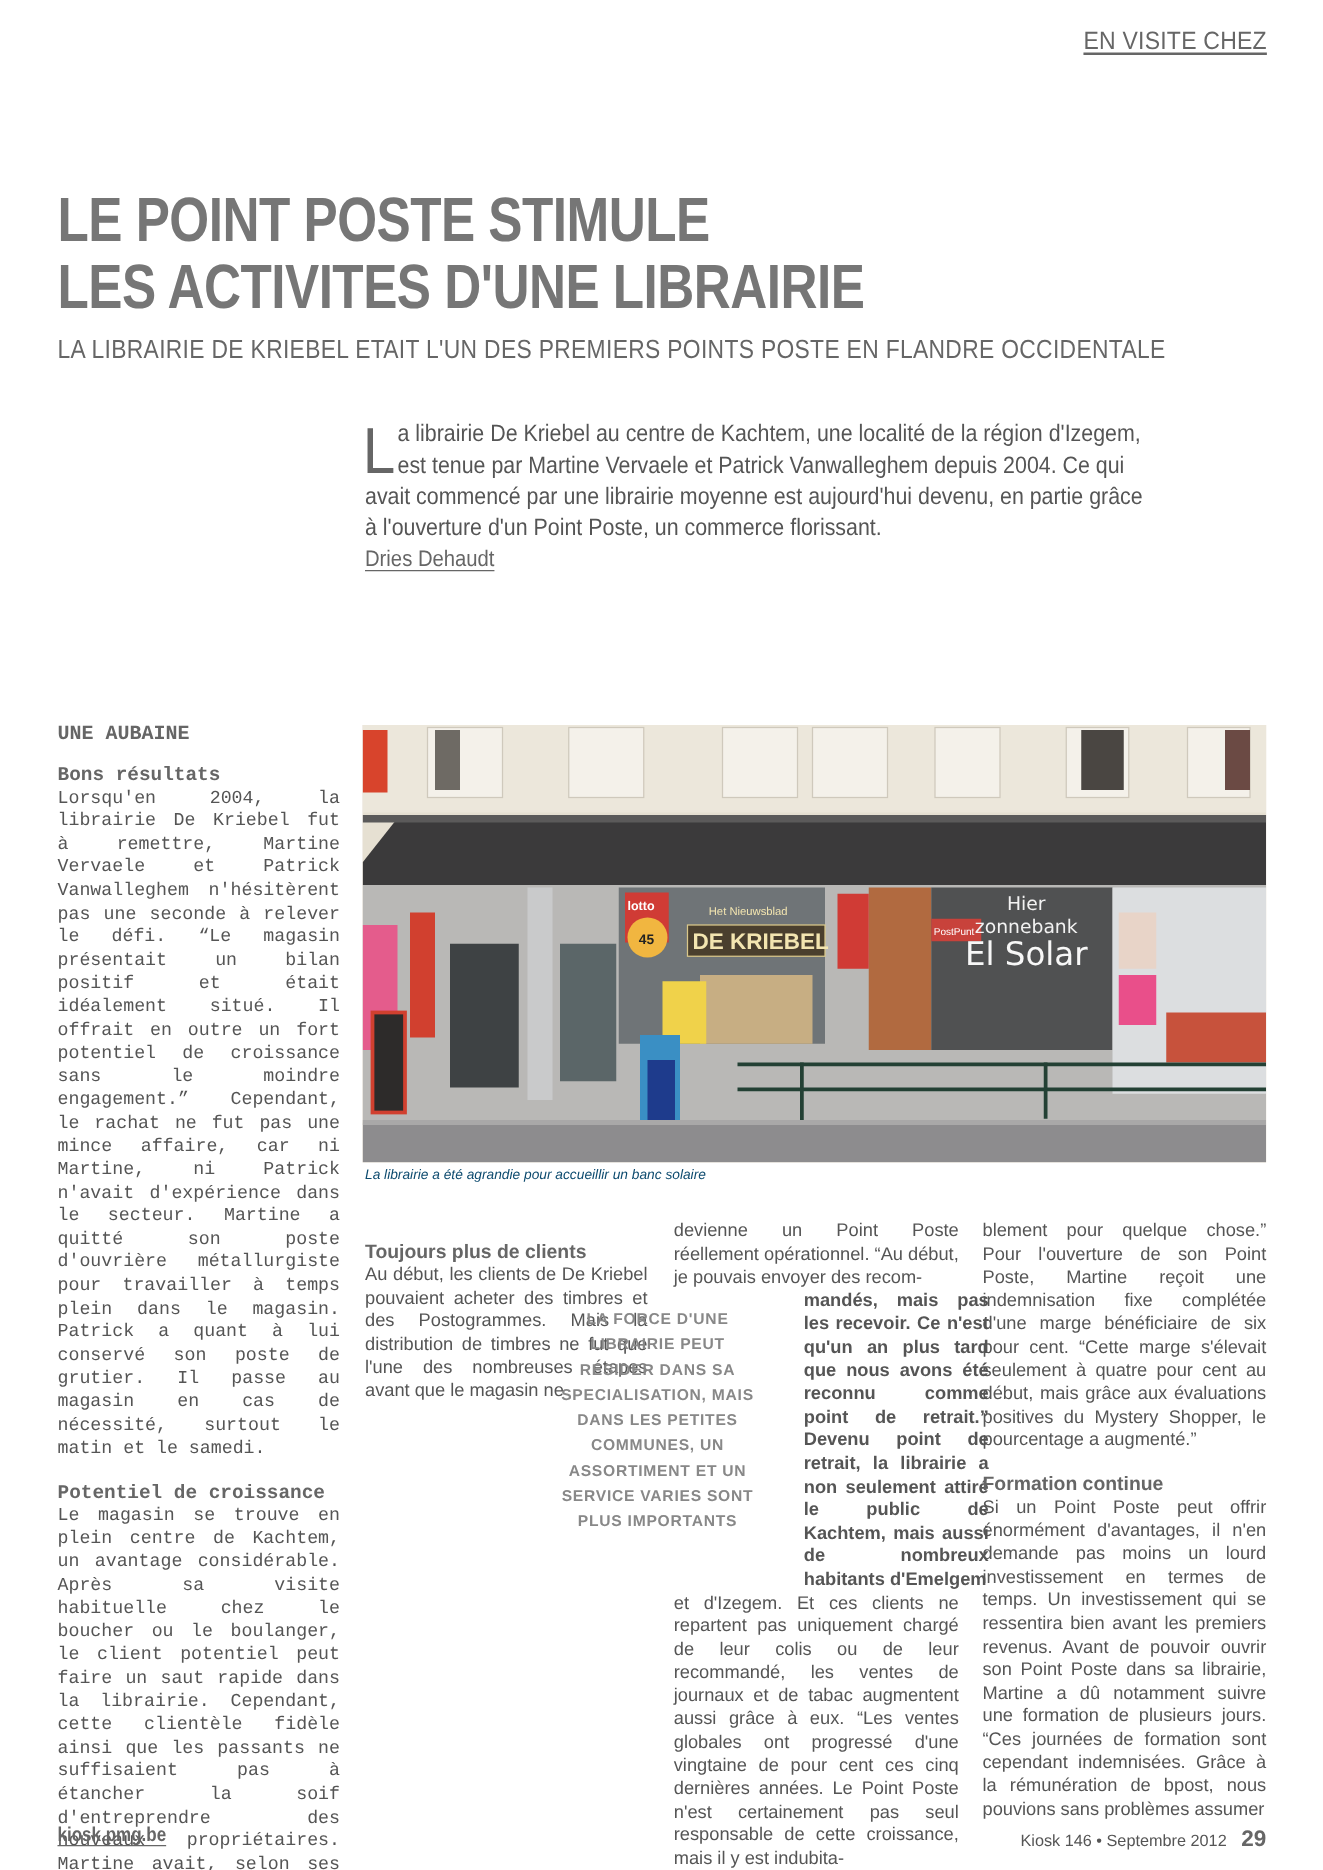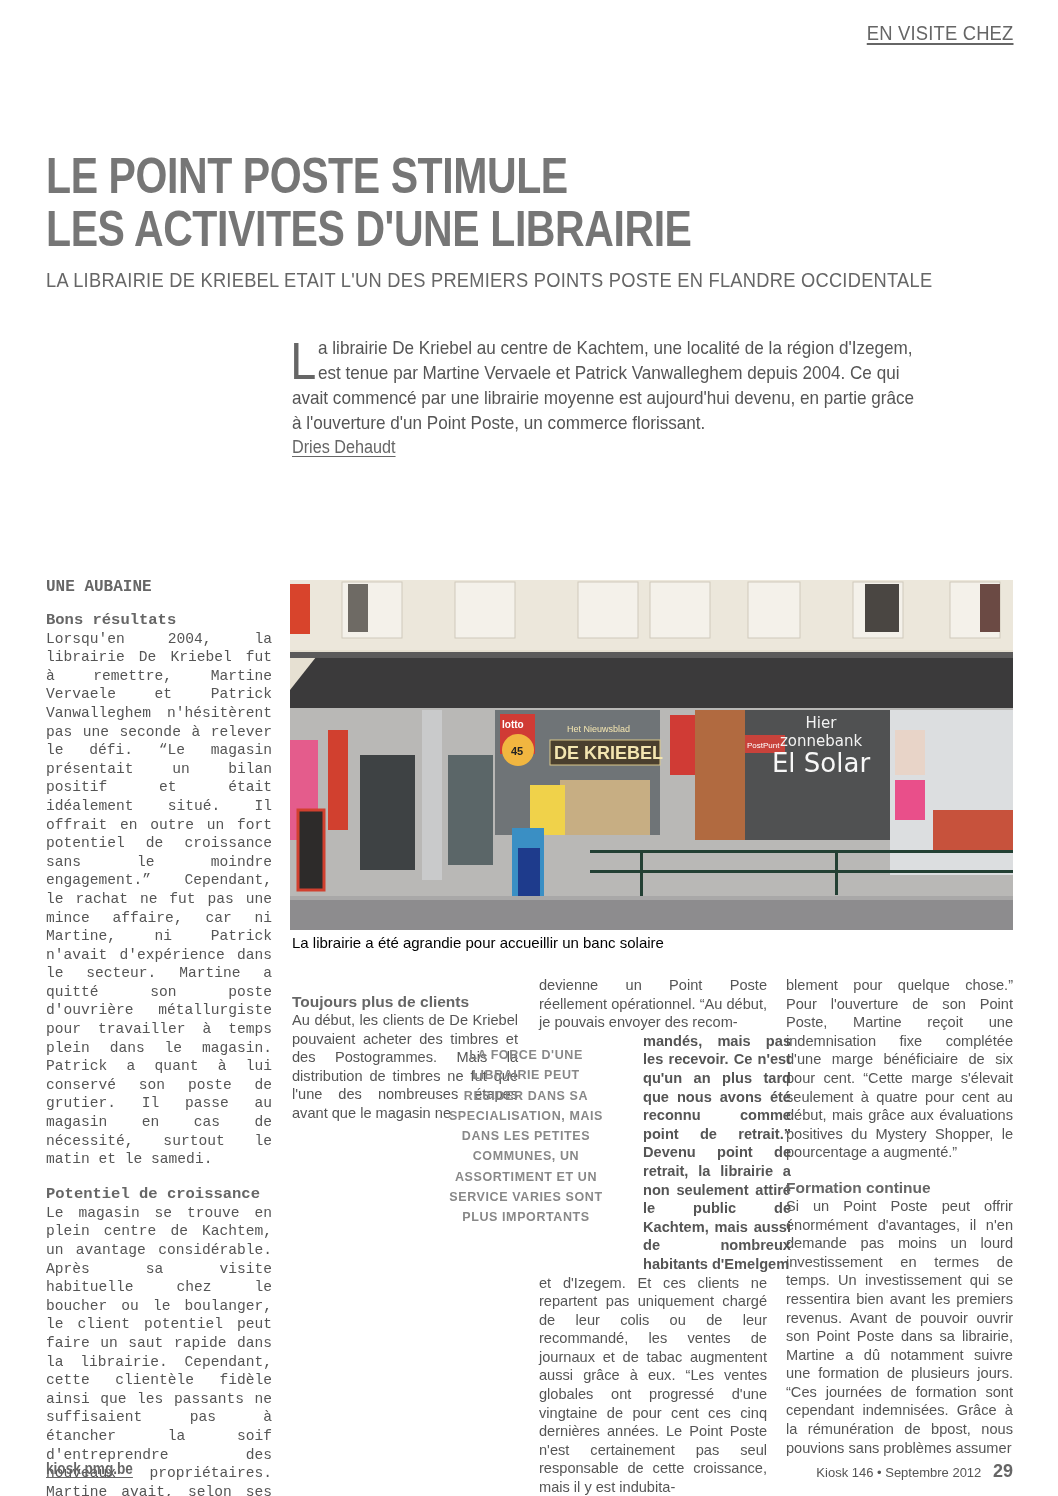--- a/index.html
+++ b/index.html
@@ -16,21 +16,21 @@
            transform:scaleX(0.9); transform-origin:left; }
   .intro .dropcap { float:left; font-size:52px; line-height:46px; margin:3px 2px 0 -2px; color:#666; }
   .byline { left:292px; top:437px; font-size:18px; color:#666; text-decoration:underline; text-underline-offset:3px;
             transform:scaleX(0.9); transform-origin:left; }
   .col { font-size:14.6px; line-height:18.6px; color:#555; text-align:justify; }
   .col p { margin:0; }
   .sec { font-size:16px; font-weight:bold; color:#666; margin:0 0 14px 0; }
   .sub { font-size:15.5px; font-weight:bold; color:#666; margin:0; line-height:19px; }
   .gap { height:16px; }
   .photo { left:290px; top:580px; width:723px; height:350px; overflow:hidden; background:#e9e4d8; }
-  .caption { left:292px; top:934px; font-size:15px; color:#000000; }
+  .caption { left:292px; top:934px; font-size:11px; font-style:italic; color:#0c4a6e; }
   .pullquote { left:446px; top:1045px; width:160px; text-align:center; font-size:12.5px; font-weight:bold;
                color:#888; line-height:20.3px; letter-spacing:0.6px; }
   .footer-left { left:46px; top:1460px; font-size:16px; font-weight:bold; color:#666; text-decoration:underline;
                  text-underline-offset:3px; transform:scaleX(0.85); transform-origin:left; }
   .footer-right { right:45px; top:1461px; font-size:13px; color:#555; white-space:nowrap; }
   .footer-right .pg { font-size:18px; font-weight:bold; color:#666; margin-left:8px; }
 </style>
 </head>
 <body>
 

